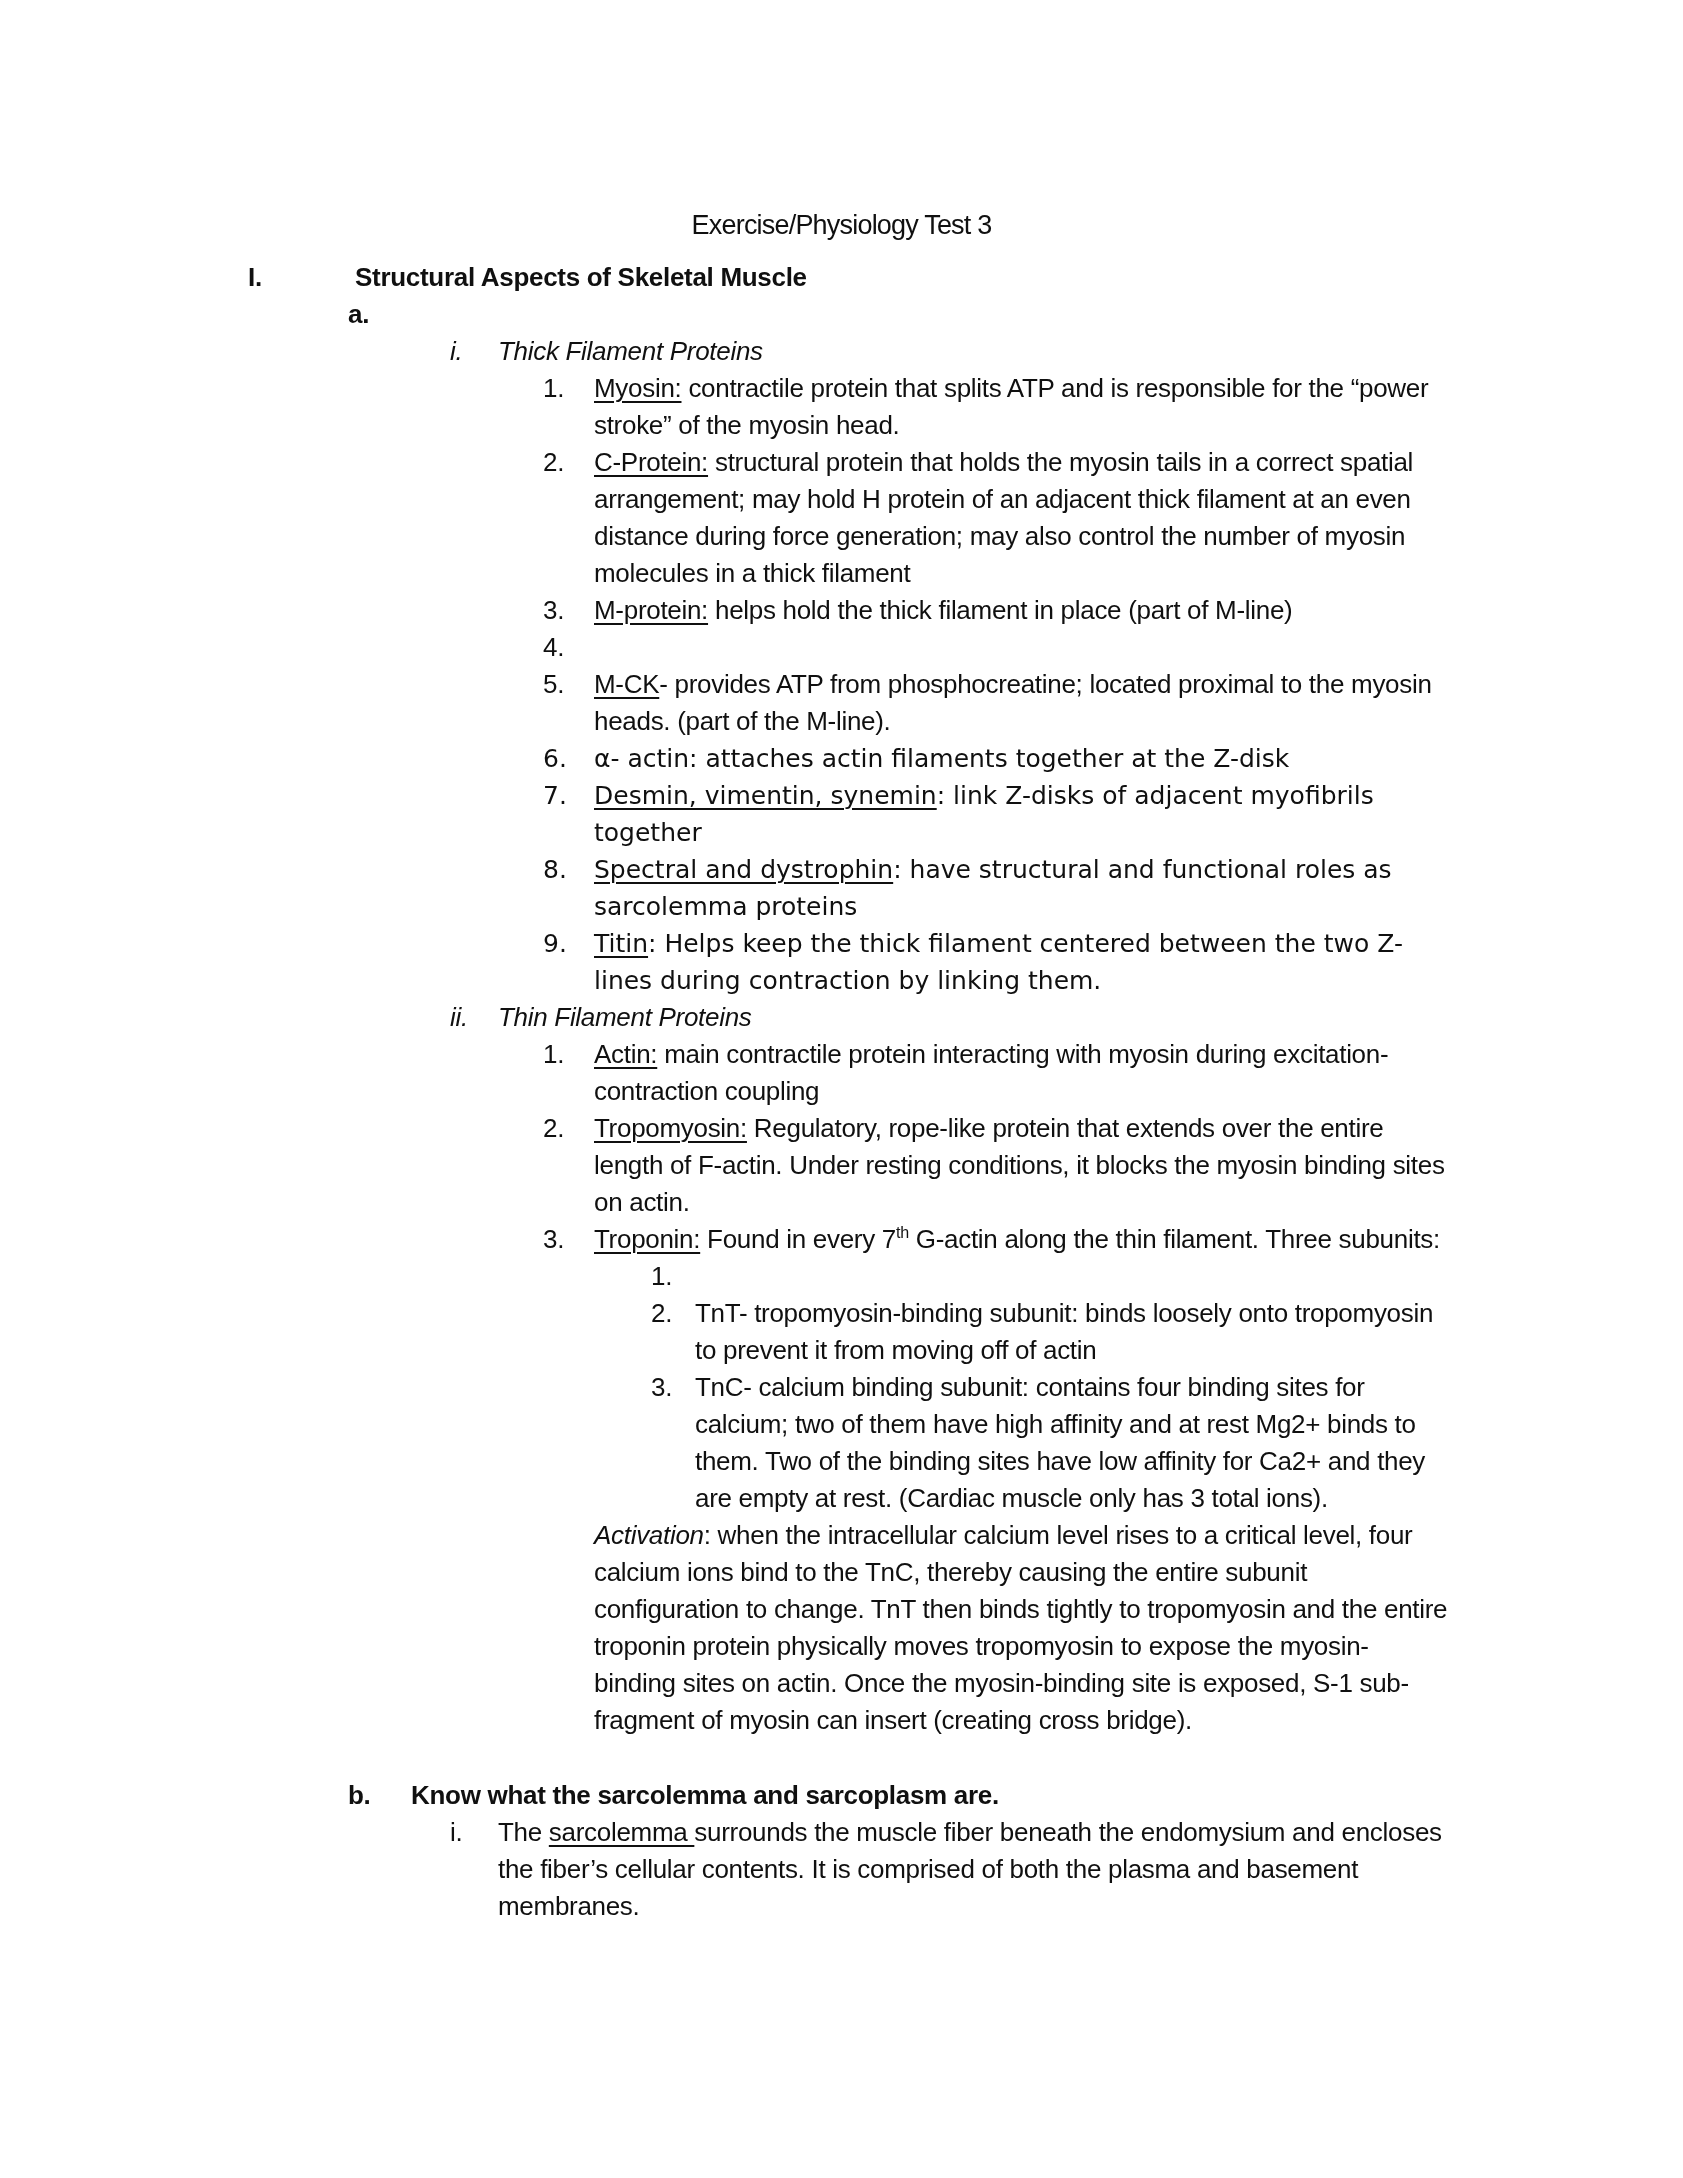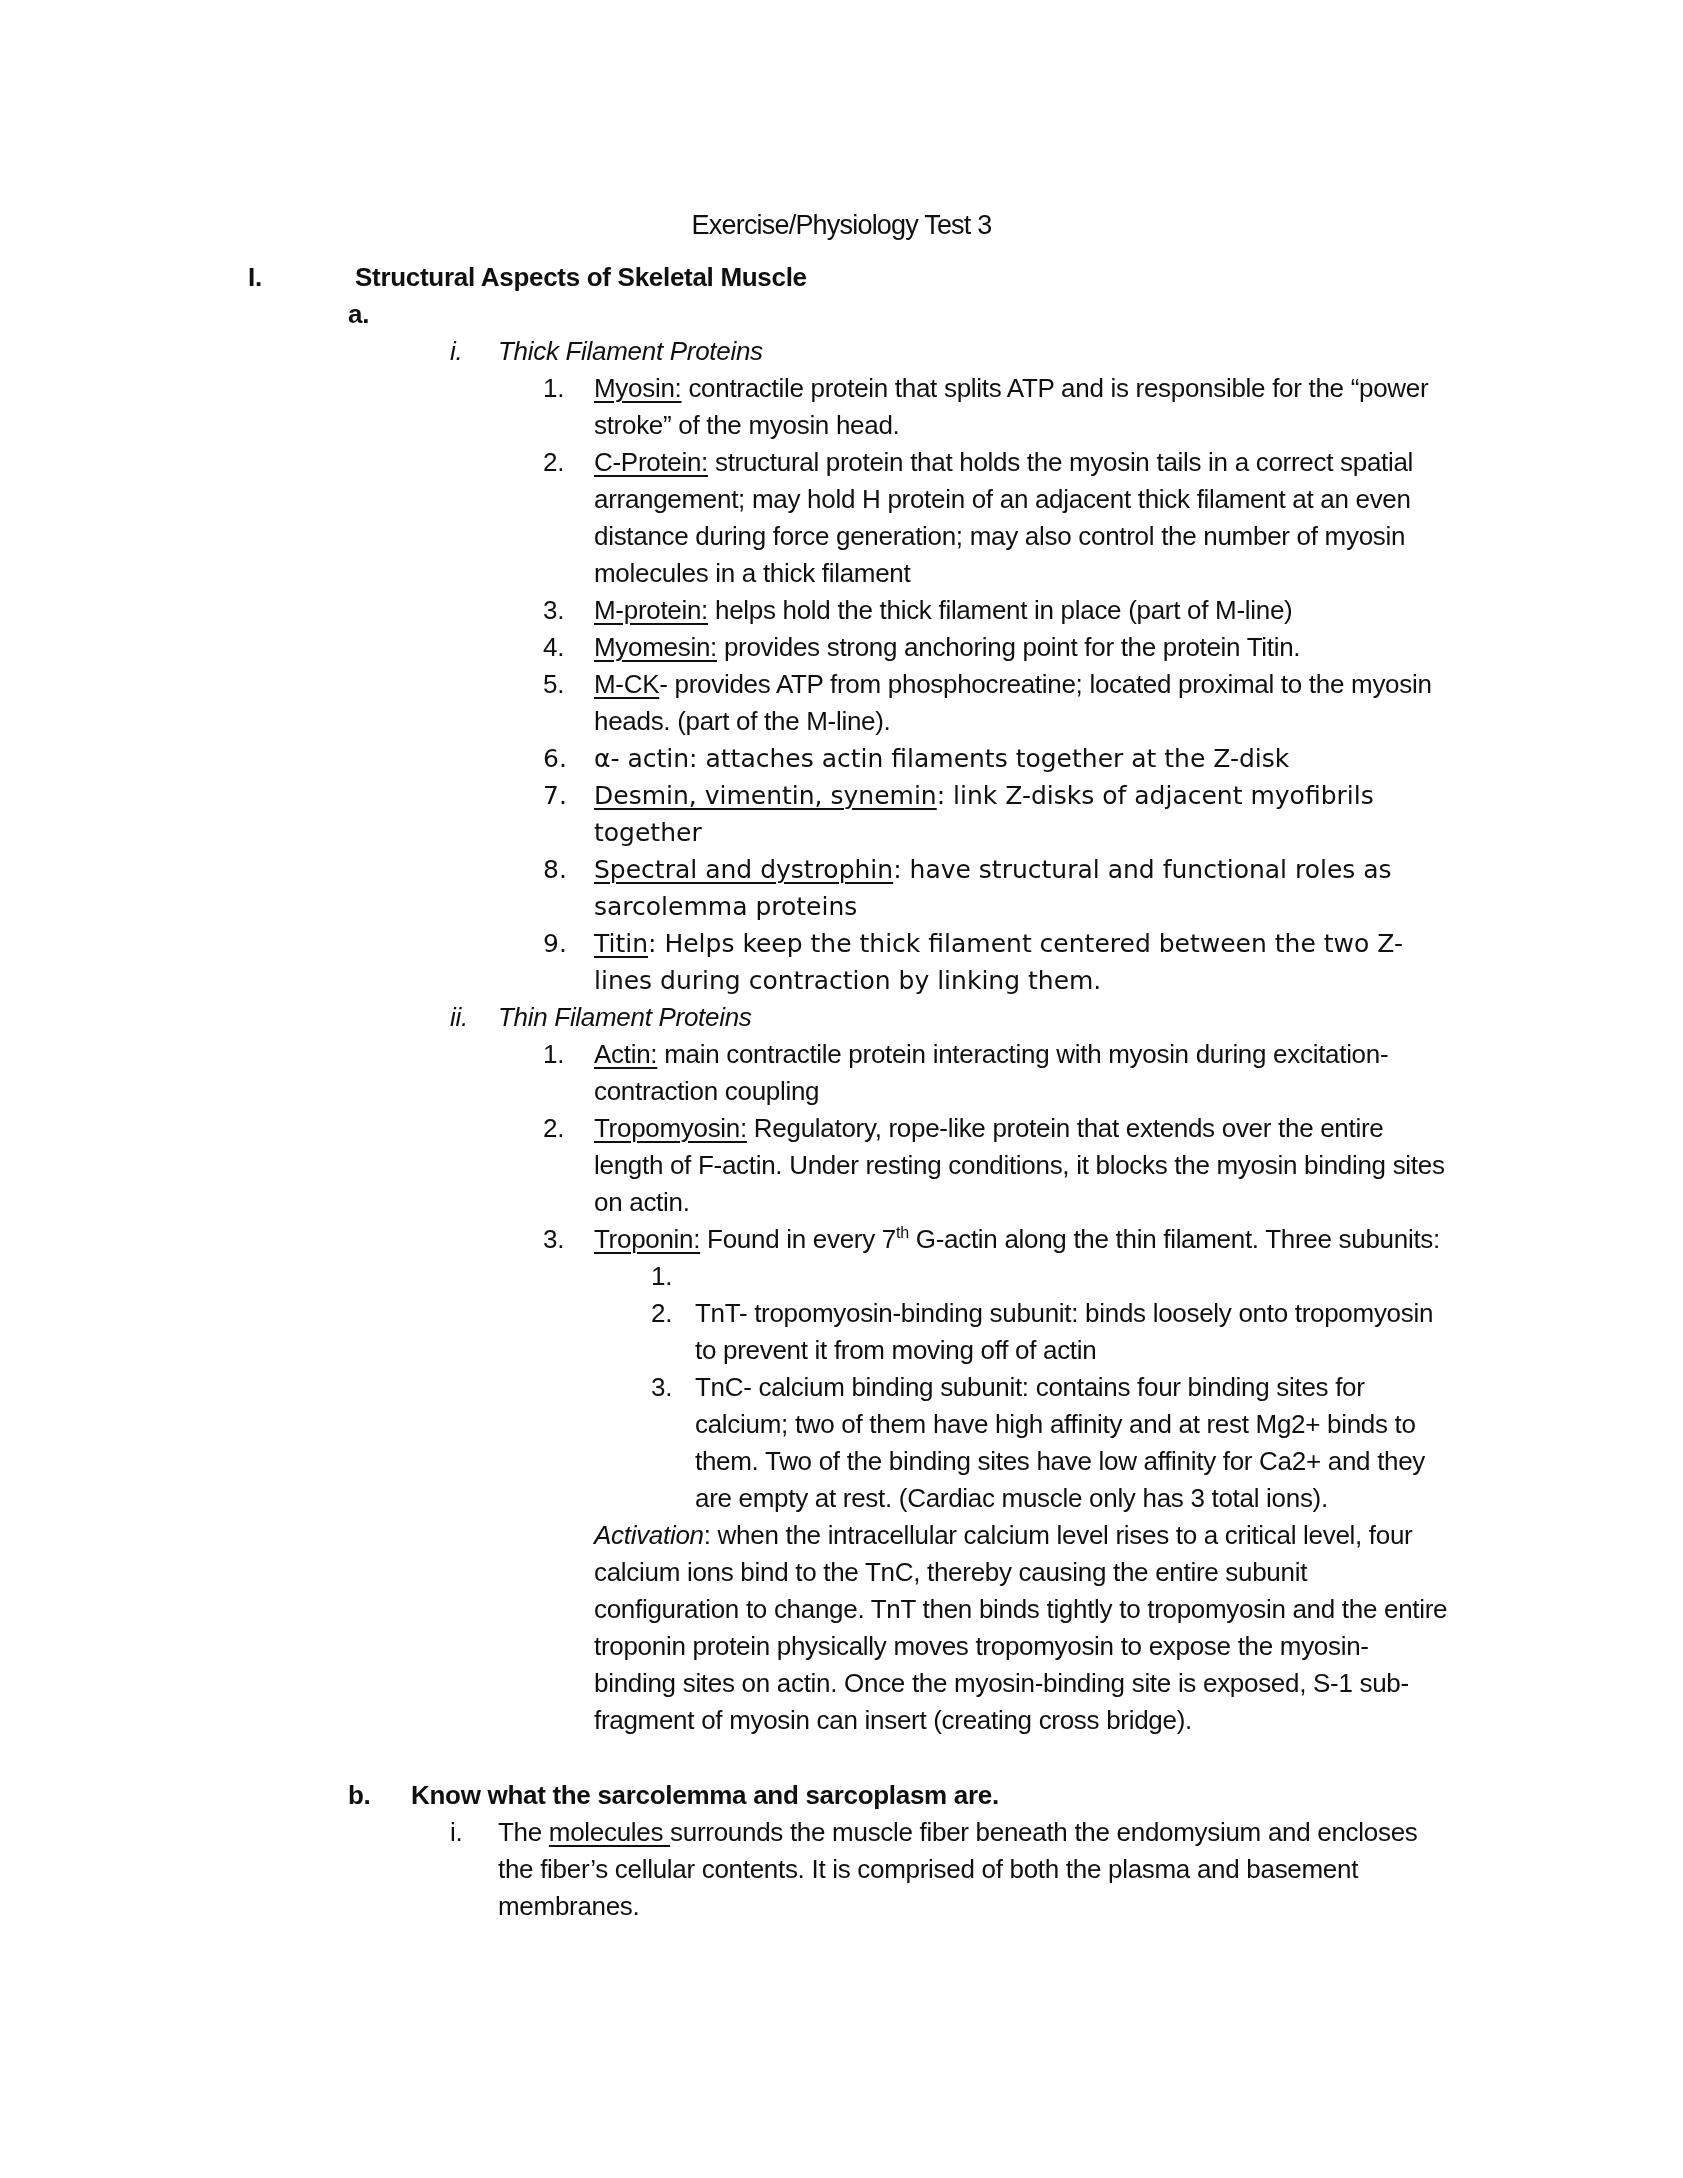--- a/index.html
+++ b/index.html
@@ -58,21 +58,20 @@
   <div class="row lvl4">
     <span class="num">2.</span>
     <div class="txt"><span class="term">C-Protein:</span><span> structural protein that holds the myosin tails in a correct spatial arrangement; may hold H protein of an adjacent thick filament at an even distance during force generation; may also control the number of myosin molecules in a thick filament</span></div>
   </div>
   <div class="row lvl4">
     <span class="num">3.</span>
     <div class="txt"><span class="term">M-protein:</span><span> helps hold the thick filament in place (part of M-line)</span></div>
   </div>
   <div class="row lvl4">
     <span class="num">4.</span>
-    <div class="txt"><span class="term">Myomesin:</span><span> provides strong anchoring point for the protein Titin.</span></div>
   </div>
   <div class="row lvl4">
     <span class="num">5.</span>
     <div class="txt"><span class="term">M-CK</span><span>- provides ATP from phosphocreatine; located proximal to the myosin heads. (part of the M-line).</span></div>
   </div>
   <div class="row lvl4 alt">
     <span class="num">6.</span>
     <div class="txt"><span>α- actin: attaches actin filaments together at the Z-disk</span></div>
   </div>
   <div class="row lvl4 alt">
@@ -120,17 +119,17 @@
 
   <div class="activation"><span class="italic">Activation</span><span>: when the intracellular calcium level rises to a critical level, four calcium ions bind to the TnC, thereby causing the entire subunit configuration to change. TnT then binds tightly to tropomyosin and the entire troponin protein physically moves tropomyosin to expose the myosin-binding sites on actin. Once the myosin-binding site is exposed, S-1 sub-fragment of myosin can insert (creating cross bridge).</span></div>
 
   <div class="row lvl2 bold gap-before">
     <span class="num">b.</span>
     <div class="txt">Know what the sarcolemma and sarcoplasm are.</div>
   </div>
 
   <div class="row lvl3">
     <span class="num">i.</span>
-    <div class="txt bi-txt"><span>The </span><span class="term">molecules </span><span>surrounds the muscle fiber beneath the endomysium and encloses the fiber’s cellular contents. It is comprised of both the plasma and basement membranes.</span></div>
+    <div class="txt bi-txt"><span>The </span><span class="term">sarcolemma </span><span>surrounds the muscle fiber beneath the endomysium and encloses the fiber’s cellular contents. It is comprised of both the plasma and basement membranes.</span></div>
   </div>
 
 </div>
 
 
 </body></html>

